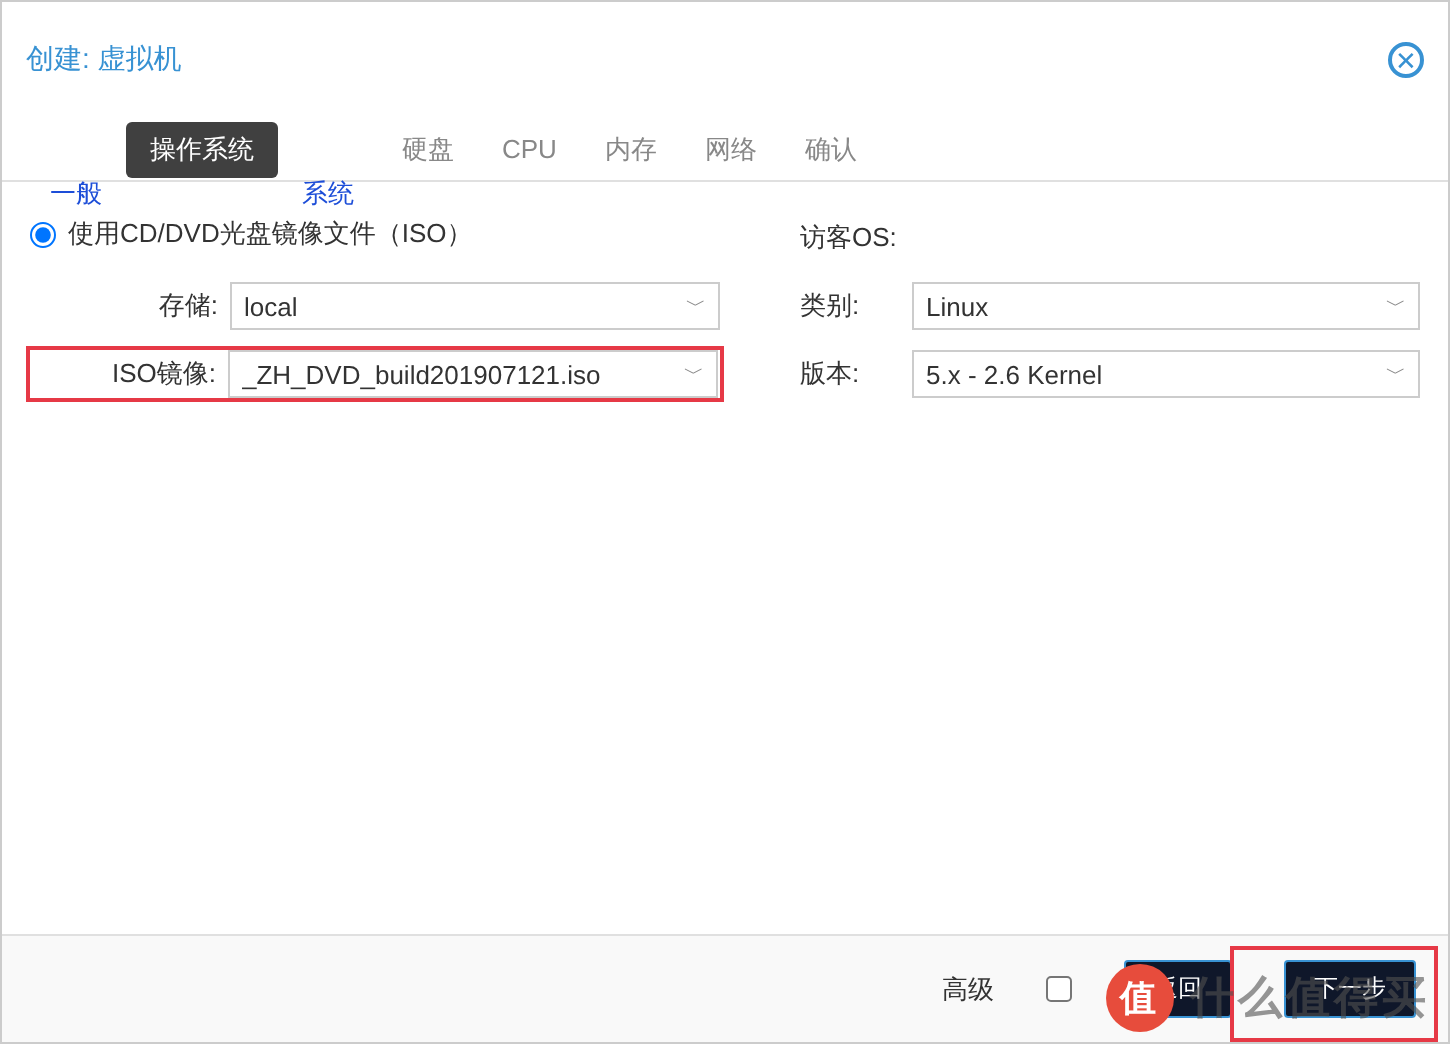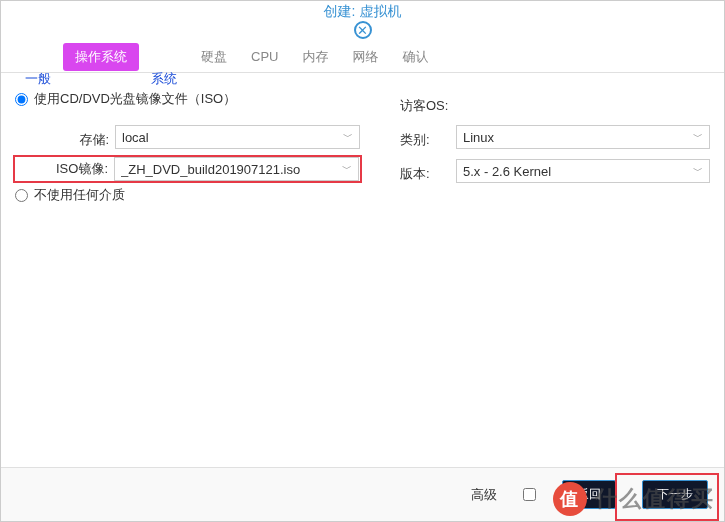--- a/index.html
+++ b/index.html
@@ -15,27 +15,26 @@
     }
     .dialog {
       width: 100%;
       height: 100%;
       border: 1px solid #ccc;
       background: #fff;
       display: flex;
       flex-direction: column;
     }
     .header {
-      padding: 2px 12px;
+      padding: 20px 12px;
       color: #3892d3;
       font-size: 14px;
       display: flex;
       justify-content: space-between;
       align-items: center;
-      flex-direction: column;
     }
     .close-btn {
       width: 18px; height: 18px;
       border: 2px solid #3892d3;
       border-radius: 50%;
       display: flex;
       align-items: center;
       justify-content: center;
       color: #3892d3;
       font-size: 13px;
@@ -51,42 +50,42 @@
       align-items: center;
     }
     .tab {
       padding: 5px 12px;
       color: #888;
       cursor: pointer;
       font-size: 13px;
       border-radius: 3px;
     }
     .tab.active {
-      background: #d946ef;
+      background: #404040;
       color: #fff;
     }
     .tab.enabled { color: #1d4ed8; margin-top: 45px; }
     .content {
       flex: 1;
       padding: 14px 14px;
       display: flex;
       gap: 40px;
     }
     .col-left { width: 345px; }
     .col-right { flex: 1; }
     .radio-row {
       display: flex;
       align-items: center;
       margin-bottom: 10px;
       height: 24px;
     }
     .radio-row input[type="radio"] { margin-right: 6px; }
     .form-row {
       display: flex;
-      align-items: flex-end;
+      align-items: center;
       margin-bottom: 6px;
       height: 28px;
     }
     .form-label {
       width: 100px;
       text-align: right;
       padding-right: 6px;
       color: #333;
     }
     .form-label.right {
@@ -216,24 +215,20 @@
           <span class="chevron">﹀</span>
         </div>
       </div>
       <div class="highlight-box">
         <span class="form-label">ISO镜像:</span>
         <div class="select-box">
           <span class="val">_ZH_DVD_build201907121.iso</span>
           <span class="chevron">﹀</span>
         </div>
       </div>
-      <div class="radio-row">
-        <input type="radio" name="media" style="">
-        <span>不使用任何介质</span>
-      </div>
     </div>
 
     <div class="col-right">
       <div class="form-row">
         <span class="form-label right">访客OS:</span>
       </div>
       <div class="form-row">
         <span class="form-label right">类别:</span>
         <div class="select-box">
           <span class="val">Linux</span>

